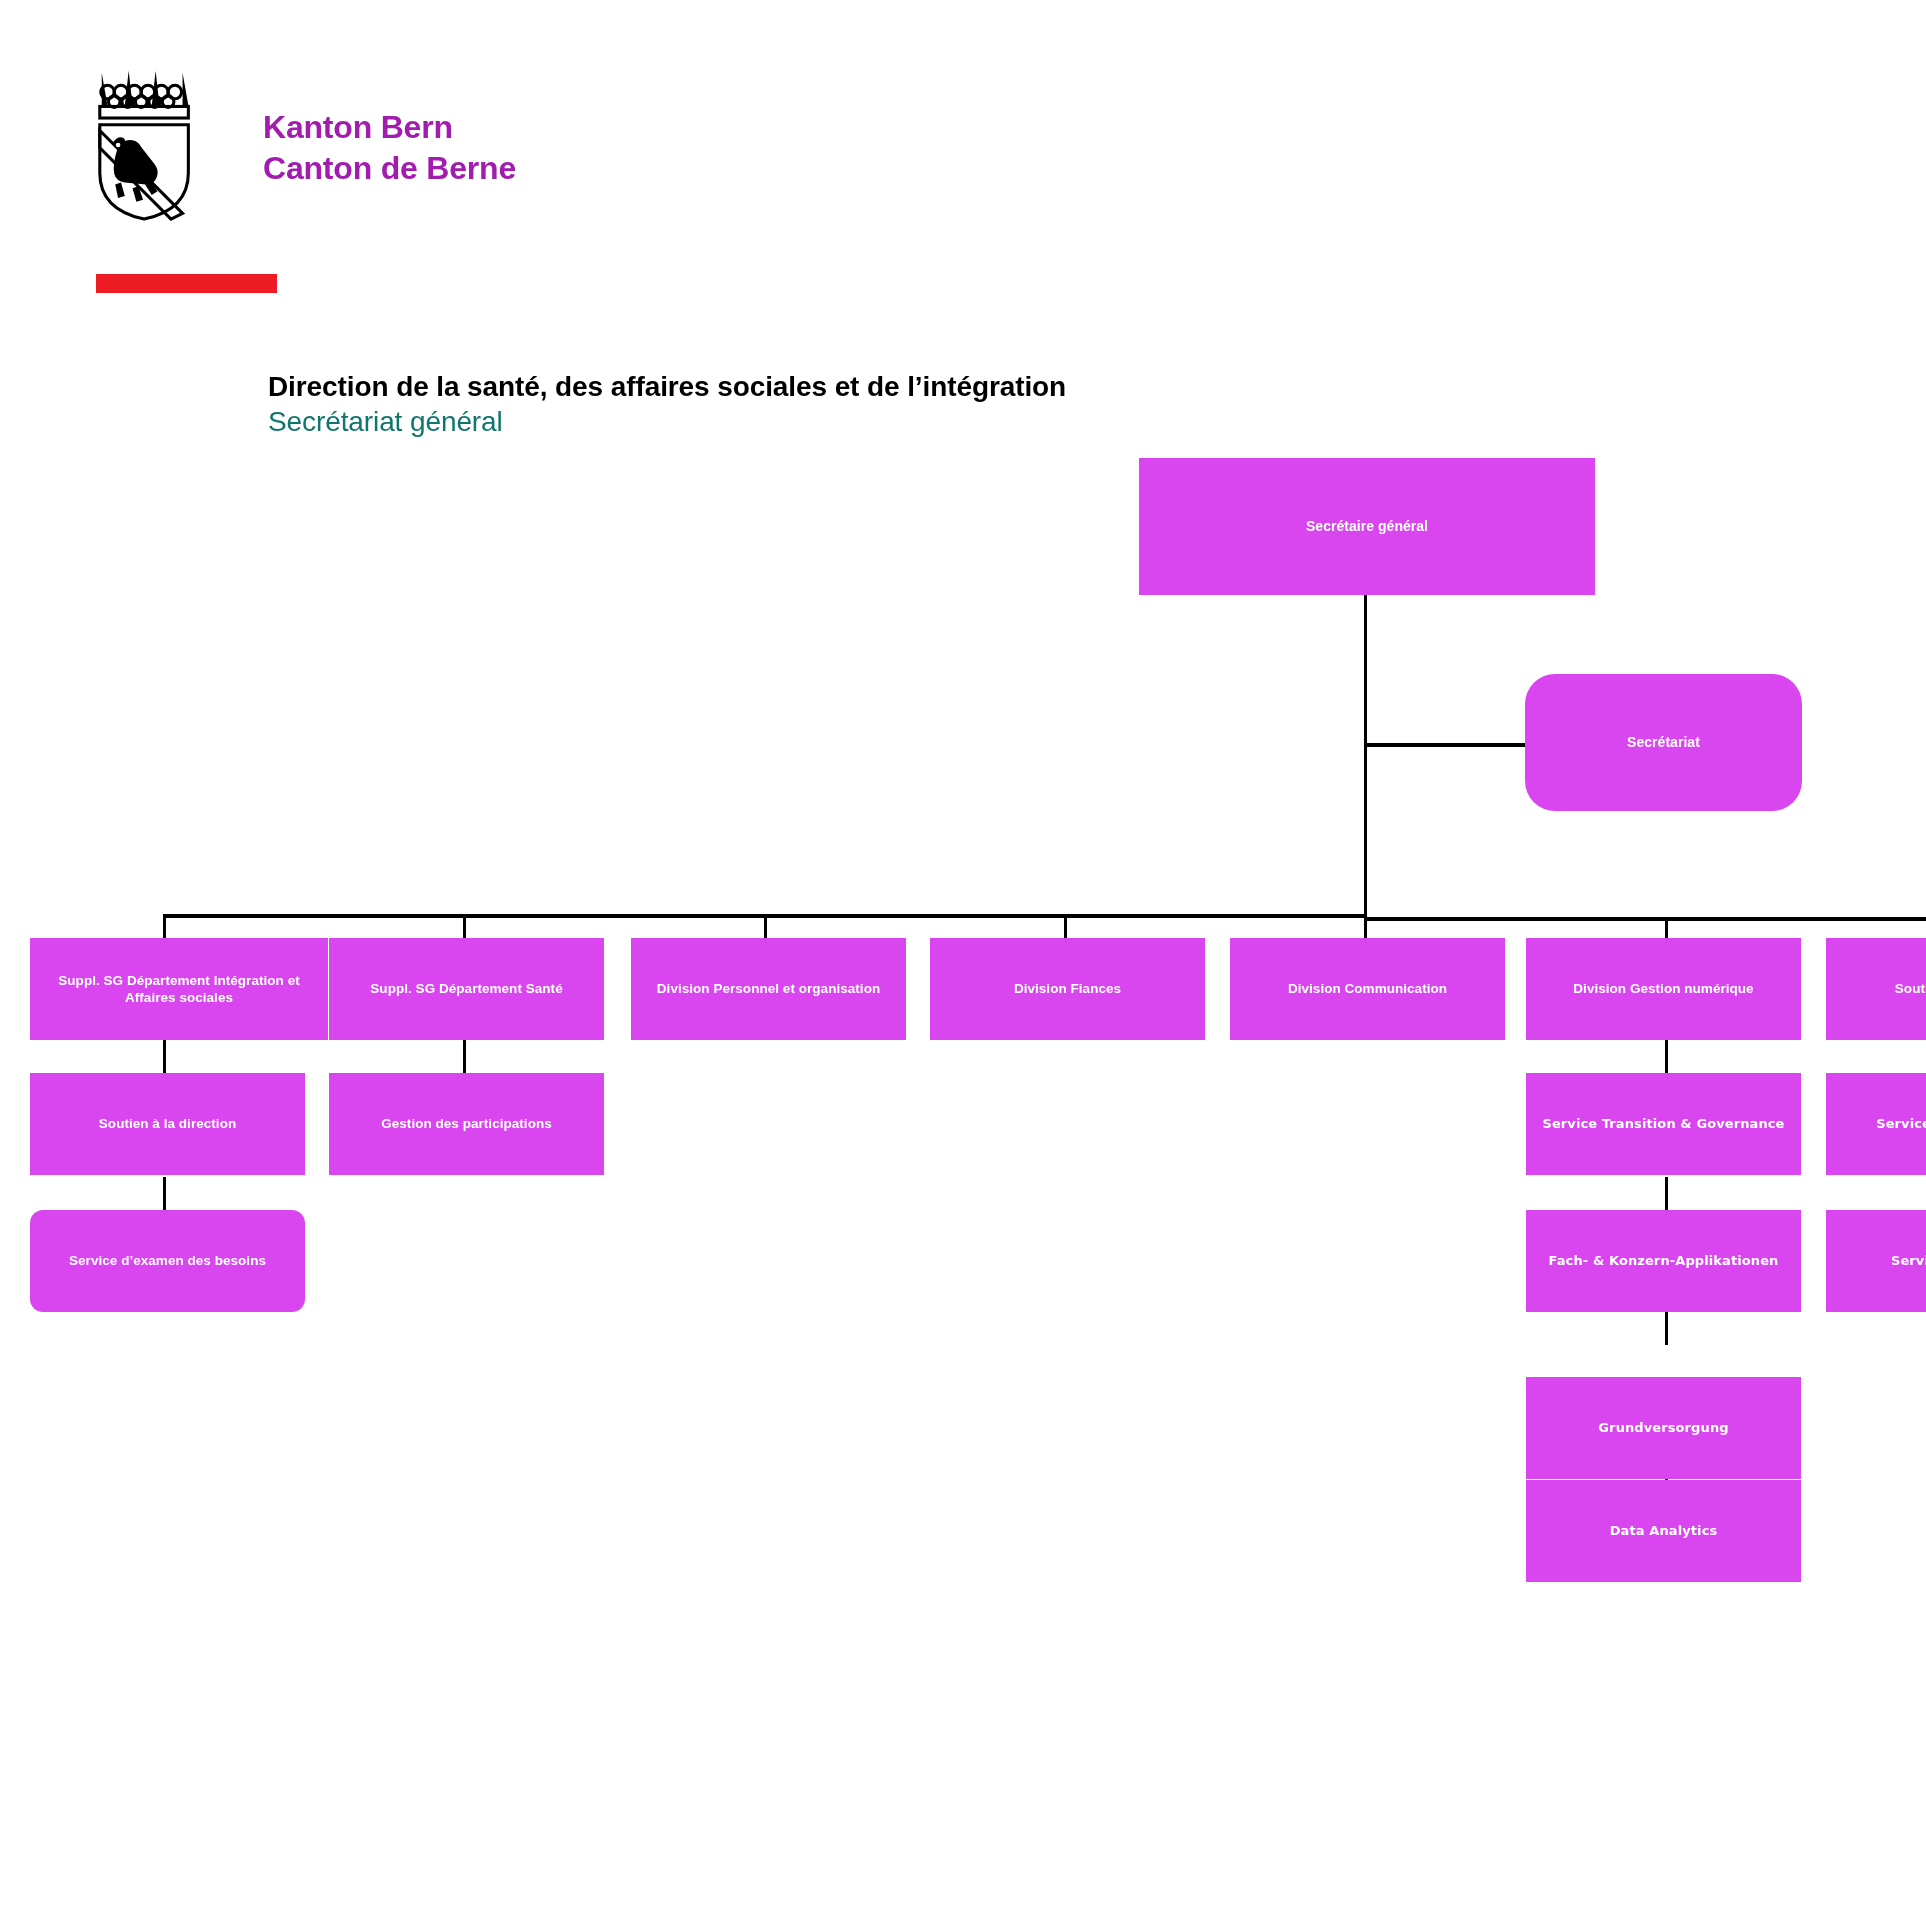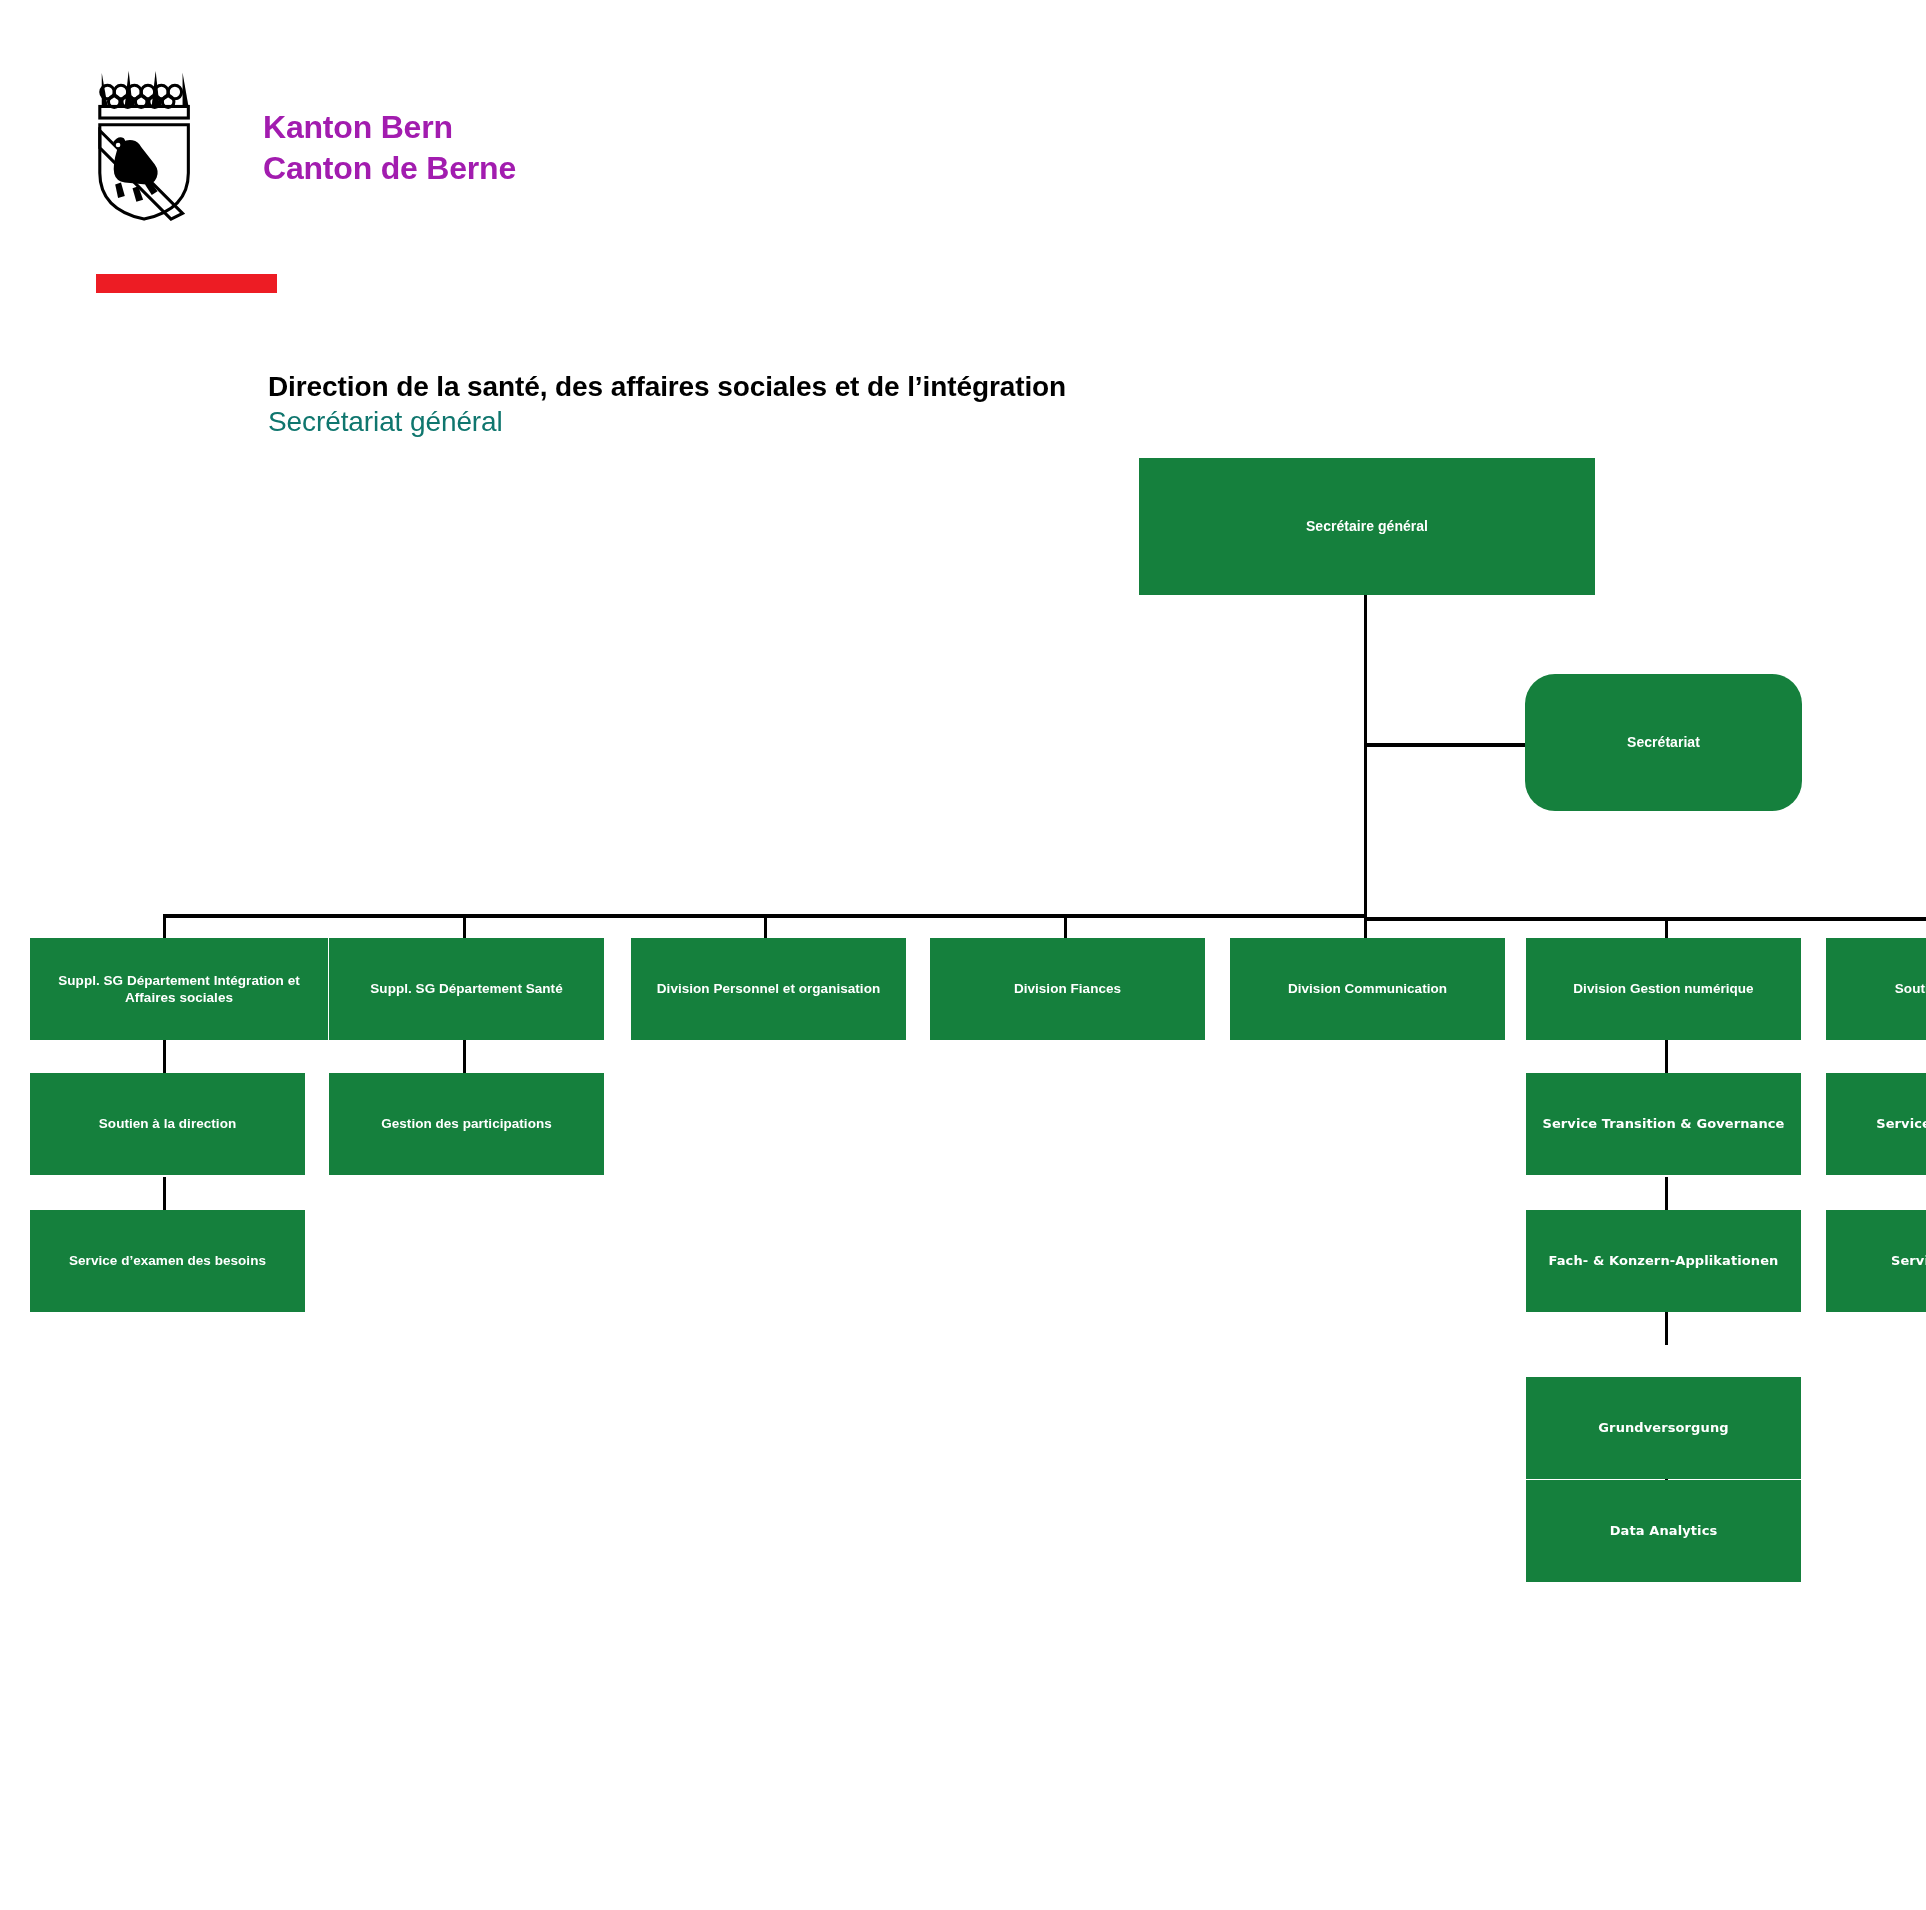--- a/index.html
+++ b/index.html
@@ -88,21 +88,21 @@
   .conn {
     position: absolute;
     background: #000000;
   }
   .conn-v { width: 2.7px; }
   .conn-h { height: 3.5px; }
 
   
   .node {
     position: absolute;
-    background: #15803d;
+    background: #d946ef;
     color: #ffffff;
     display: flex;
     align-items: center;
     justify-content: center;
     text-align: center;
     box-sizing: border-box;
     padding: 2.3px 5.4px;
     line-height: 1.28;
   }
   .node .label {
@@ -236,21 +236,21 @@
   <div class="node cond" style="left:1526px; top:938px; width:275px; height:102px;">
     <span class="label">Division Gestion numérique</span>
   </div>
   <div class="node cond" style="left:1826px; top:938px; width:275px; height:102px;">
     <span class="label">Soutien à la direction</span>
   </div>
 
   <div class="node cond" style="left:30px; top:1073px; width:275px; height:102px;">
     <span class="label">Soutien à la direction</span>
   </div>
-  <div class="node cond" style="left:30px; top:1210px; width:275px; height:102px;">
+  <div class="node cond" style="left:30px; top:1210px; width:275px; height:102px;border-radius:13px;">
     <span class="label">Service d’examen des besoins</span>
   </div>
 
   <div class="node cond" style="left:329px; top:1073px; width:275px; height:102px;">
     <span class="label">Gestion des participations</span>
   </div>
 
   <div class="node wide" style="left:1526px; top:1073px; width:275px; height:102px;">
     <span class="label">Service Transition &amp; Governance</span>
   </div>

